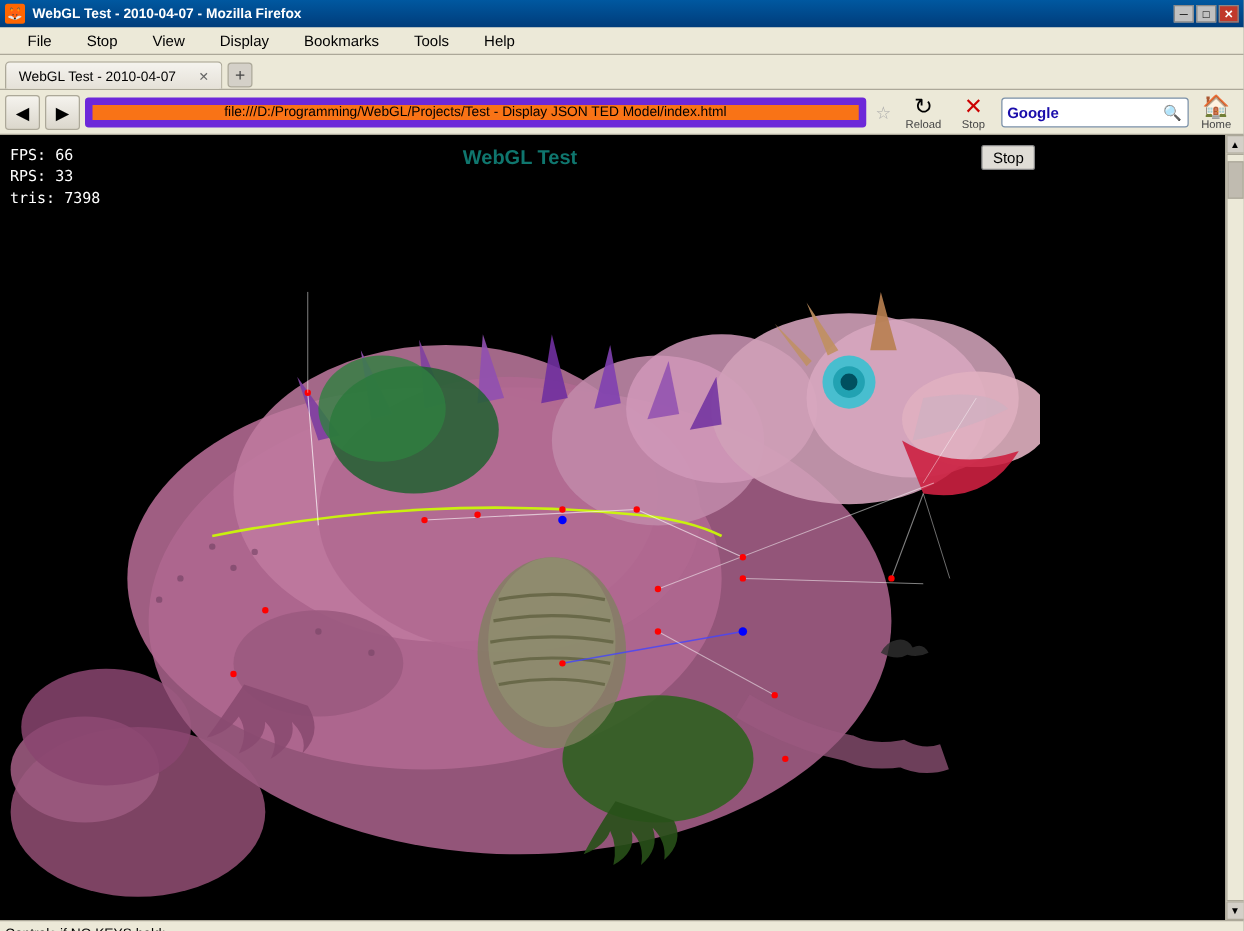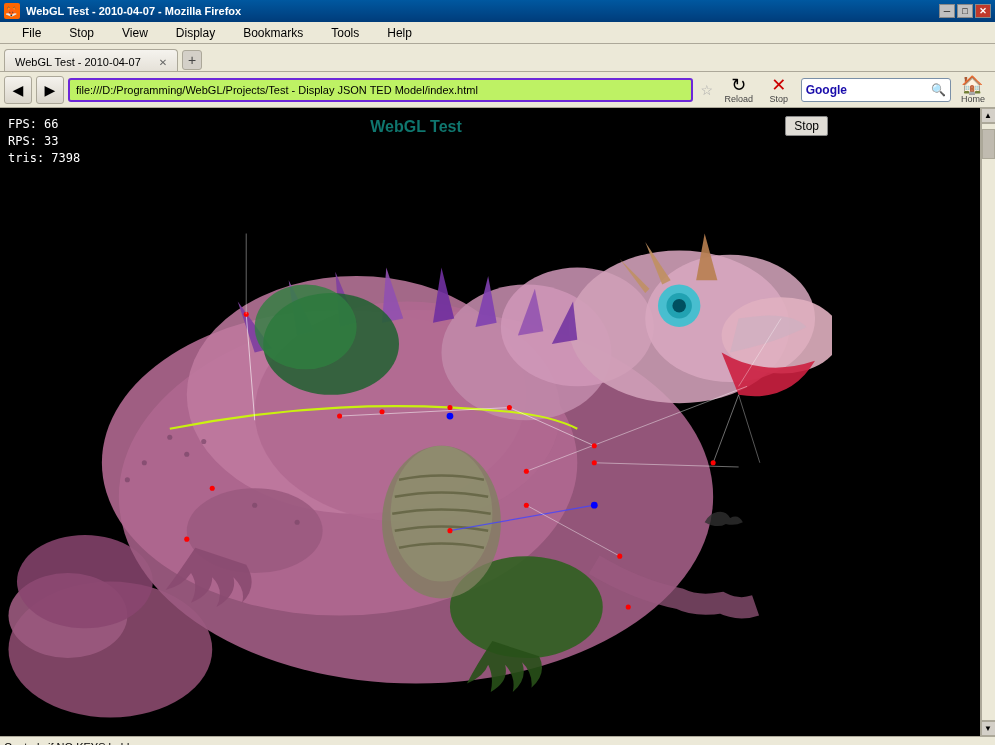--- a/index.html
+++ b/index.html
@@ -106,26 +106,27 @@
       background: linear-gradient(to bottom, #f5f3ee, #dbd7cc);
       border: 1px solid #aca899;
       border-radius: 3px;
       display: flex; align-items: center; justify-content: center;
       cursor: pointer;
       font-size: 14px;
     }
     #urlbar {
       flex: 1;
       height: 24px;
-      border: 2px solid #6d28d9;
+      border: 6px solid #6d28d9;
       border-radius: 3px;
       padding: 0 6px;
       font-size: 11px;
-      background: #bef264;
+      background: #f97316;
       outline: none;
+      text-align: center;
     }
     .star-btn {
       width: 20px; height: 24px;
       display: flex; align-items: center; justify-content: center;
       cursor: pointer;
       font-size: 14px;
       color: #aaa;
     }
     .reload-btn, .stop-btn {
       display: flex; flex-direction: column; align-items: center;

